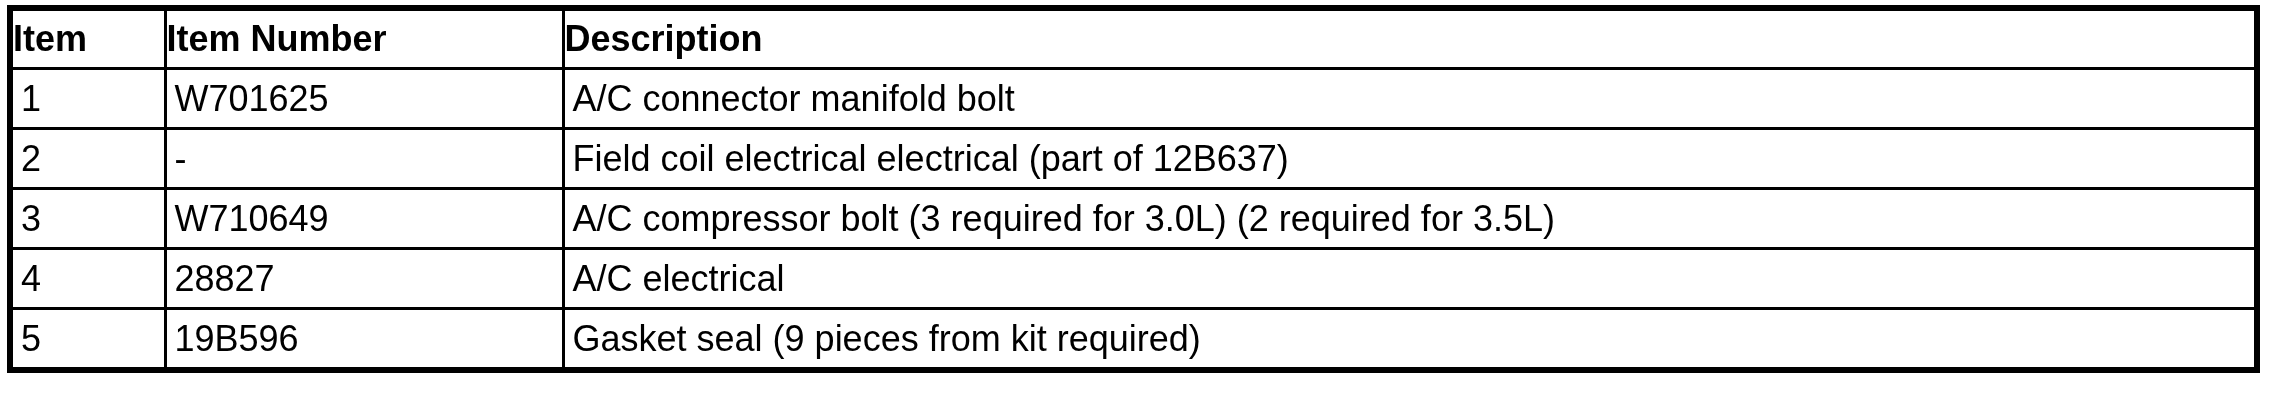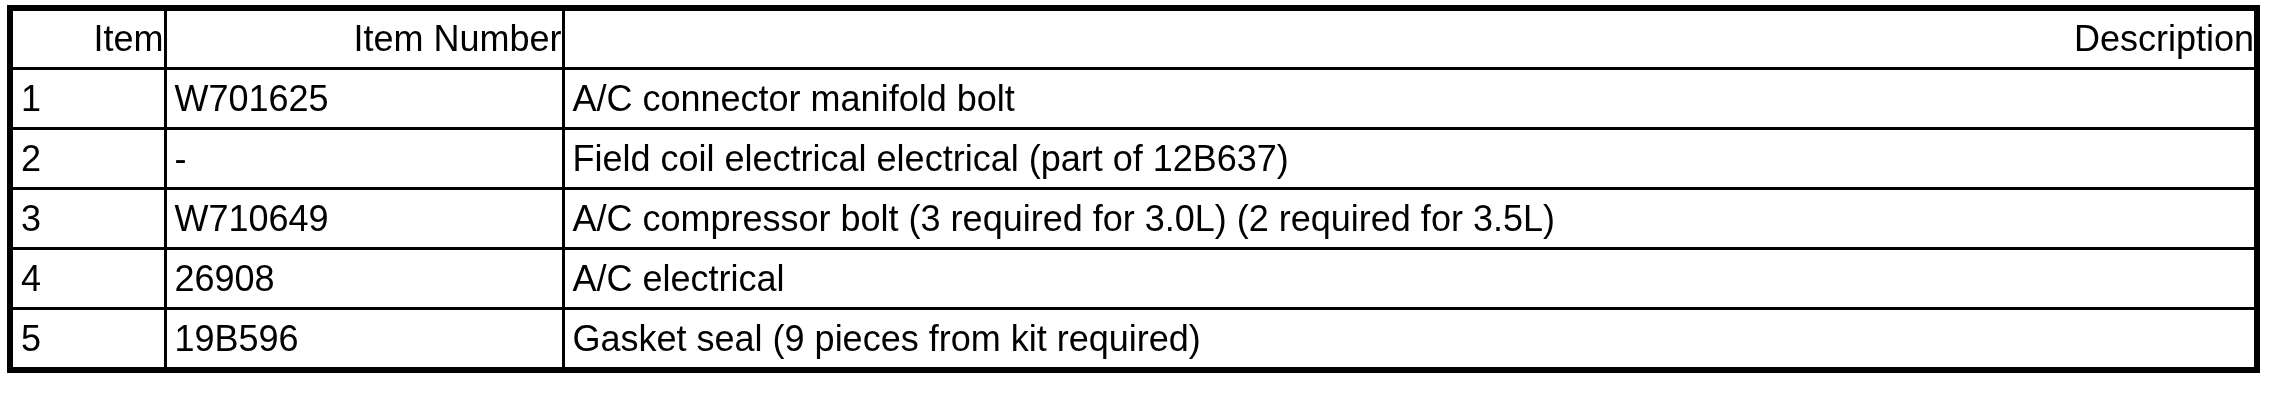--- a/index.html
+++ b/index.html
@@ -30,22 +30,22 @@
   table.parts th,
   table.parts td {
     border: 3px solid #000000;
     font-size: 36px;
     line-height: 1.1;
     vertical-align: middle;
     white-space: nowrap;
     overflow: hidden;
   }
   table.parts th {
-    font-weight: normal;
-    text-align: right;
+    font-weight: bold;
+    text-align: left;
     height: 56px;
     padding: 0;
   }
   table.parts td {
     font-weight: normal;
     text-align: left;
     height: 57px;
     padding: 0 4px 0 8px;
   }
   col.col-item { width: 155px; }
@@ -79,21 +79,21 @@
         <td>-</td>
         <td>Field coil electrical electrical (part of 12B637)</td>
       </tr>
       <tr>
         <td>3</td>
         <td>W710649</td>
         <td>A/C compressor bolt (3 required for 3.0L) (2 required for 3.5L)</td>
       </tr>
       <tr>
         <td>4</td>
-        <td>26908</td>
+        <td>28827</td>
         <td>A/C electrical</td>
       </tr>
       <tr>
         <td>5</td>
         <td>19B596</td>
         <td>Gasket seal (9 pieces from kit required)</td>
       </tr>
     </tbody>
   </table>
 </div>

